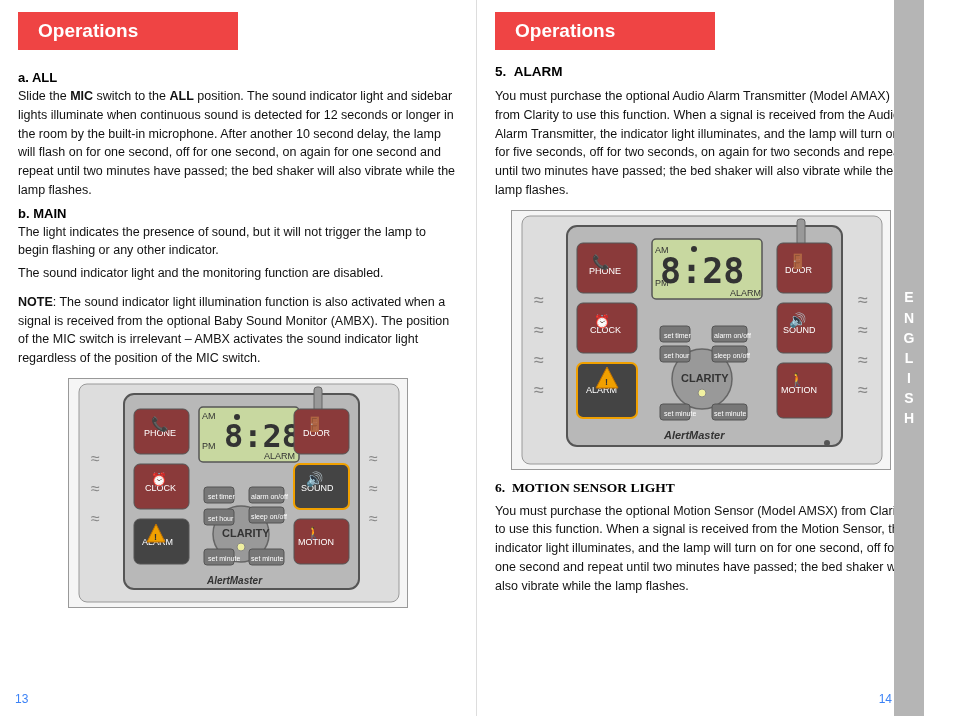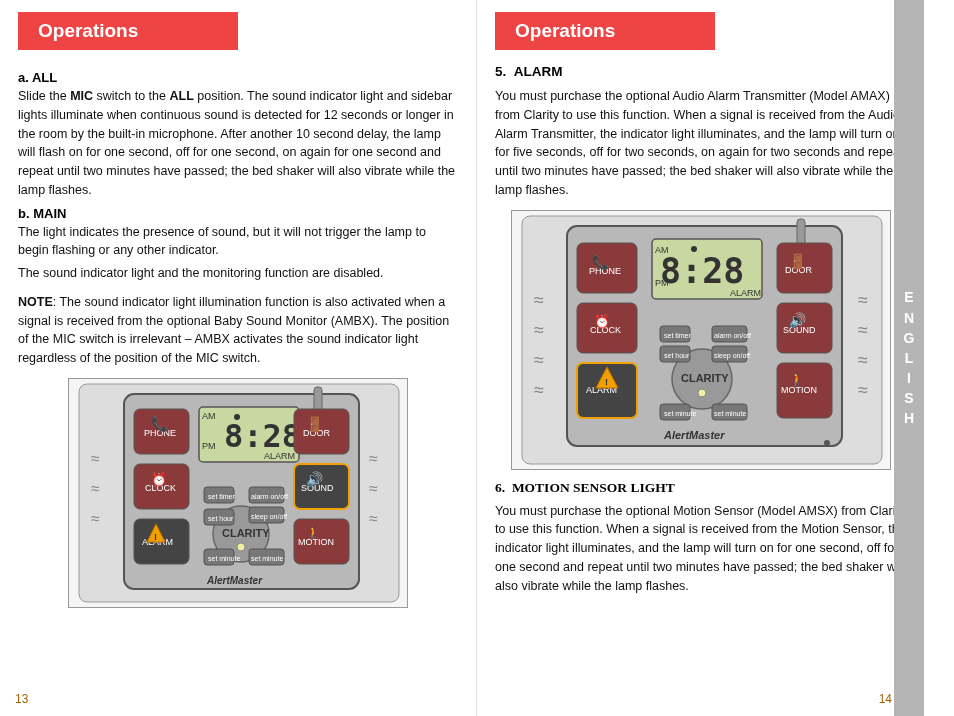--- a/index.html
+++ b/index.html
@@ -91,21 +91,21 @@
       line-height: 1.5;
       color: #111;
       margin-top: 10px;
       margin-bottom: 10px;
     }
 
     .page-number {
       position: absolute;
       bottom: 10px;
       font-size: 12px;
-      color: #a16207;
+      color: #3b82f6;
     }
     .page-number-left { left: 15px; }
     .page-number-right { right: 32px; }
 
     
     .device-svg-container {
       width: 340px;
       height: 230px;
       margin: 10px auto;
       display: block;

